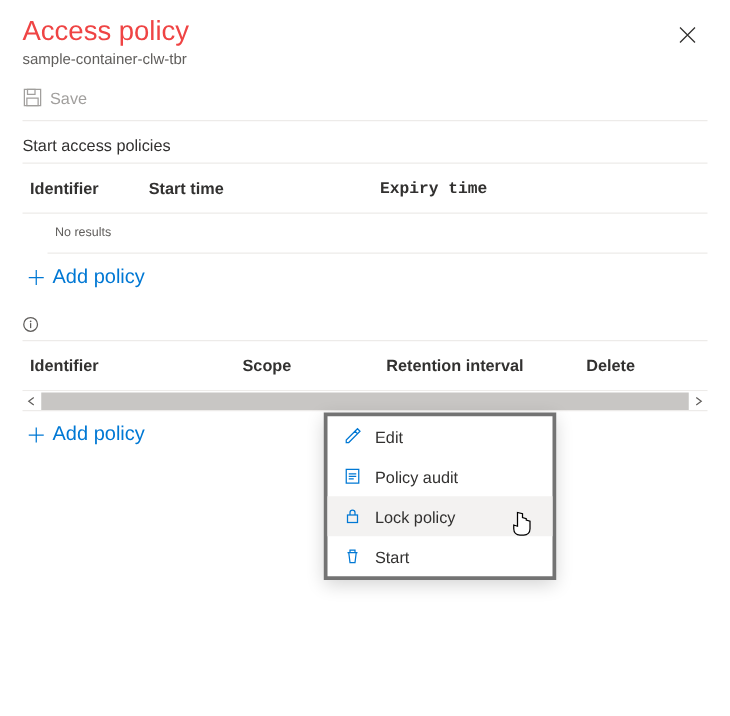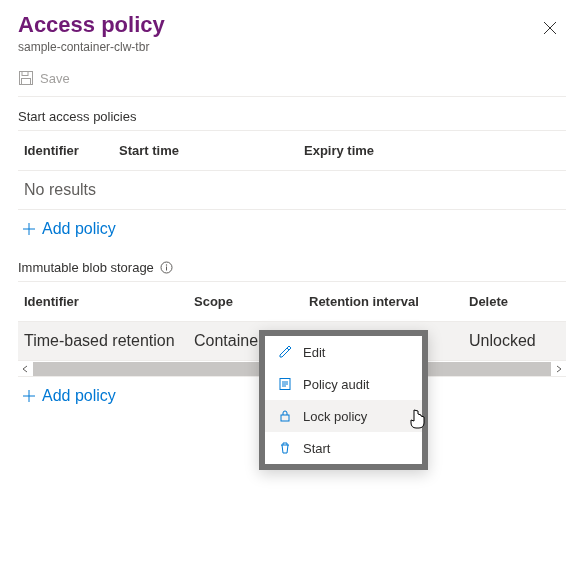--- a/index.html
+++ b/index.html
@@ -8,41 +8,41 @@
     font-size: 13px;
     color: #323130;
     background: #fff;
     width: 584px;
     height: 573px;
     overflow: hidden;
     position: relative;
   }
   .panel { padding: 12px 18px 0 18px; }
   .header-row { display:flex; justify-content:space-between; align-items:flex-start; }
-  .title { font-size: 22px; font-weight:700; color:#701a75; }
+  .title { font-size: 22px; font-weight:400; color:#ef4444; }
   .subtitle { font-size:12px; color:#605e5c; margin-top:2px; margin-bottom:10px; }
   .close { width:32px;height:32px;display:flex;align-items:center;justify-content:center;cursor:pointer;}
   .toolbar { display:flex;align-items:center;gap:6px;padding:6px 0 10px 0;border-bottom:1px solid #edebe9;color:#a19f9d;}
   .toolbar .tlabel{font-size:13px;}
   .section-title{font-size:13px;color:#323130;margin:12px 0 6px 0;}
   .section-title.withicon{display:flex;align-items:center;gap:6px;}
   .tbl-head{display:flex;padding:12px 6px;border-top:1px solid #edebe9;border-bottom:1px solid #edebe9;font-size:13px;color:#323130;font-weight:600;}
-  .tbl-row{display:flex;padding:10px 6px;border-bottom:1px solid #edebe9;font-size:16px;color:#323130;}
-  .sap .c1{width:95px;} .sap .c2{width:185px;} .sap .c3{width:150px;} .sap .c4{flex:1;}
+  .tbl-row{display:flex;padding:10px 6px;border-bottom:1px solid #edebe9;font-size:10px;color:#323130;margin-left:20px;}
+  .sap .c1{width:95px;} .sap .c2{width:185px;} .sap .c3{width:150px;font-family:Liberation Mono, monospace;} .sap .c4{flex:1;}
   .noresults{color:#605e5c;}
   .addrow{display:flex;align-items:center;gap:6px;padding:10px 4px;color:#0078d4;font-size:16px;cursor:pointer;}
   .ibs .c1{width:170px;} .ibs .c2{width:115px;} .ibs .c3{width:160px;} .ibs .c4{flex:1;}
   .ibs-row{background:#f3f2f1;}
   .scroll-strip{height:16px;background:#fff;border-bottom:1px solid #edebe9;display:flex;align-items:center;}
   .scroll-strip .arrow{width:14px;display:flex;justify-content:center;color:#605e5c;font-size:10px;}
   .scroll-strip .track{flex:1;height:14px;background:#c8c6c4;margin:0 1px;}
   .ctx-menu{
-    position:absolute; left:259px; top:330px; width:169px;
+    position:absolute; left:259px; top:330px; width:186px;
     background:#fff; box-shadow:0 4px 14px rgba(0,0,0,0.18);
-    border:6px solid #737373; z-index:50;
+    border:3px solid #737373; z-index:50;
   }
   .ctx-item{display:flex;align-items:center;gap:10px;padding:8px 12px;font-size:13px;cursor:pointer;}
   .ctx-item.hover{background:#f3f2f1;}
   .ctx-item .ico{width:16px;height:16px;display:flex;align-items:center;justify-content:center;color:#0078d4;}
   .info-icon{color:#605e5c;}
   .cursor{position:absolute;left:408px;top:408px;z-index:60;pointer-events:none;}
   svg{display:block;}
 </style>
 </head>
 <body>
@@ -86,40 +86,33 @@
   <div class="addrow">
     <span>
       <svg width="14" height="14" viewBox="0 0 14 14">
           <path d="M7 1 V13 M1 7 H13" stroke="#0078d4" stroke-width="1"></path>
         </svg>
     </span>
     <span>Add policy</span>
   </div>
 
   <div class="section-title withicon">
-    <span>Immutable blob storage</span>
     <span class="info-icon">
       <svg width="13" height="13" viewBox="0 0 13 13">
           <circle cx="6.5" cy="6.5" r="5.5" fill="none" stroke="#605e5c"></circle>
           <circle cx="6.5" cy="4" r="0.7" fill="#605e5c"></circle>
           <rect x="6" y="5.5" width="1" height="4" fill="#605e5c"></rect>
         </svg>
     </span>
   </div>
   <div class="tbl-head ibs">
     <div class="c1">Identifier</div>
     <div class="c2">Scope</div>
     <div class="c3">Retention interval</div>
     <div class="c4">Delete</div>
-  </div>
-  <div class="tbl-row ibs ibs-row">
-    <div class="c1">Time-based retention</div>
-    <div class="c2">Container</div>
-    <div class="c3"></div>
-    <div class="c4">Unlocked</div>
   </div>
   <div class="scroll-strip">
     <div class="arrow">
       <svg width="8" height="8" viewBox="0 0 8 8">
           <path d="M6 1 L2 4 L6 7" fill="none" stroke="#605e5c"></path>
         </svg>
     </div>
     <div class="track"></div>
     <div class="arrow">
       <svg width="8" height="8" viewBox="0 0 8 8">

